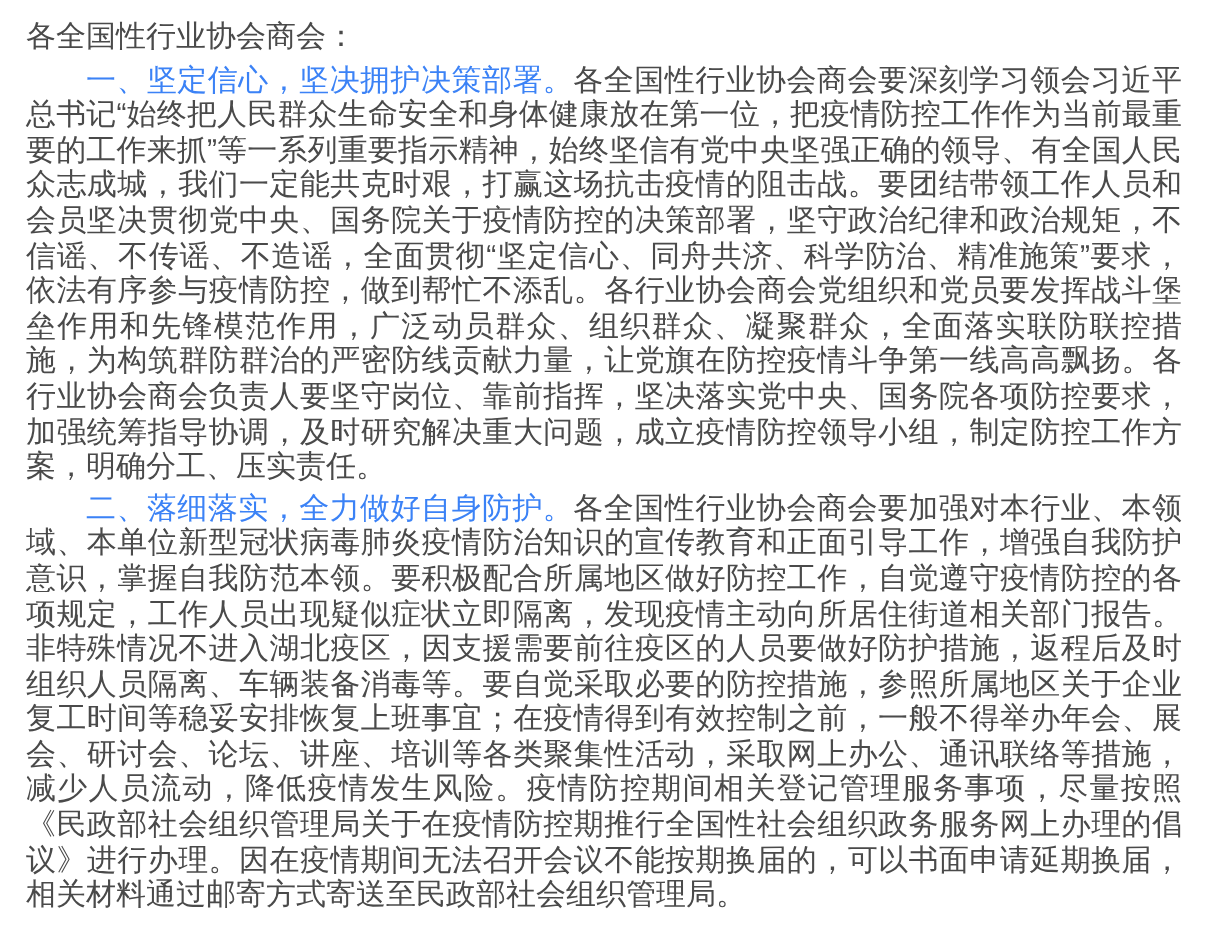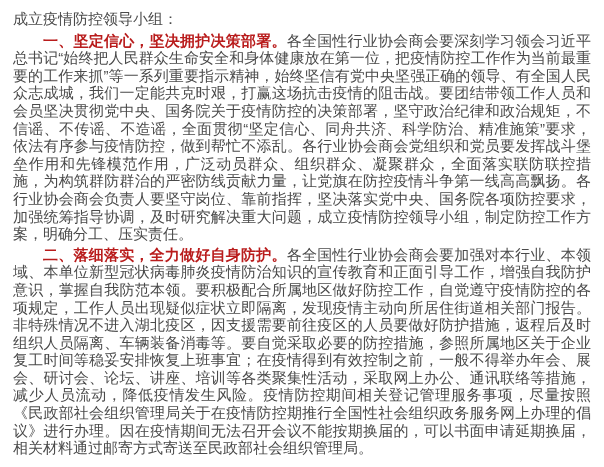--- a/index.html
+++ b/index.html
@@ -29,27 +29,27 @@
     padding: 0;
   }
   .salutation {
     margin-bottom: 4px !important;
   }
   .para {
     text-indent: 2em;
     margin-top: 3px !important;
   }
   .section-heading {
-    font-weight: bold;
-    color: #b91c1c;
+    font-weight: normal;
+    color: #3b82f6;
   }
 </style>
 </head>
 <body>
 
 <div class="doc">
-  <p class="salutation">成立疫情防控领导小组：</p>
+  <p class="salutation">各全国性行业协会商会：</p>
 
 
   <p class="para"><span class="section-heading">一、坚定信心，坚决拥护决策部署。</span><span>各全国性行业协会商会要深刻学习领会习近平总书记“始终把人民群众生命安全和身体健康放在第一位，把疫情防控工作作为当前最重要的工作来抓”等一系列重要指示精神，始终坚信有党中央坚强正确的领导、有全国人民众志成城，我们一定能共克时艰，打赢这场抗击疫情的阻击战。要团结带领工作人员和会员坚决贯彻党中央、国务院关于疫情防控的决策部署，坚守政治纪律和政治规矩，不信谣、不传谣、不造谣，全面贯彻“坚定信心、同舟共济、科学防治、精准施策”要求，依法有序参与疫情防控，做到帮忙不添乱。各行业协会商会党组织和党员要发挥战斗堡垒作用和先锋模范作用，广泛动员群众、组织群众、凝聚群众，全面落实联防联控措施，为构筑群防群治的严密防线贡献力量，让党旗在防控疫情斗争第一线高高飘扬。各行业协会商会负责人要坚守岗位、靠前指挥，坚决落实党中央、国务院各项防控要求，加强统筹指导协调，及时研究解决重大问题，成立疫情防控领导小组，制定防控工作方案，明确分工、压实责任。</span></p>
 
   <p class="para"><span class="section-heading">二、落细落实，全力做好自身防护。</span><span>各全国性行业协会商会要加强对本行业、本领域、本单位新型冠状病毒肺炎疫情防治知识的宣传教育和正面引导工作，增强自我防护意识，掌握自我防范本领。要积极配合所属地区做好防控工作，自觉遵守疫情防控的各项规定，工作人员出现疑似症状立即隔离，发现疫情主动向所居住街道相关部门报告。非特殊情况不进入湖北疫区，因支援需要前往疫区的人员要做好防护措施，返程后及时组织人员隔离、车辆装备消毒等。要自觉采取必要的防控措施，参照所属地区关于企业复工时间等稳妥安排恢复上班事宜；在疫情得到有效控制之前，一般不得举办年会、展会、研讨会、论坛、讲座、培训等各类聚集性活动，采取网上办公、通讯联络等措施，减少人员流动，降低疫情发生风险。疫情防控期间相关登记管理服务事项，尽量按照《民政部社会组织管理局关于在疫情防控期推行全国性社会组织政务服务网上办理的倡议》进行办理。因在疫情期间无法召开会议不能按期换届的，可以书面申请延期换届，相关材料通过邮寄方式寄送至民政部社会组织管理局。</span></p>
 </div>
 
 </body></html>

